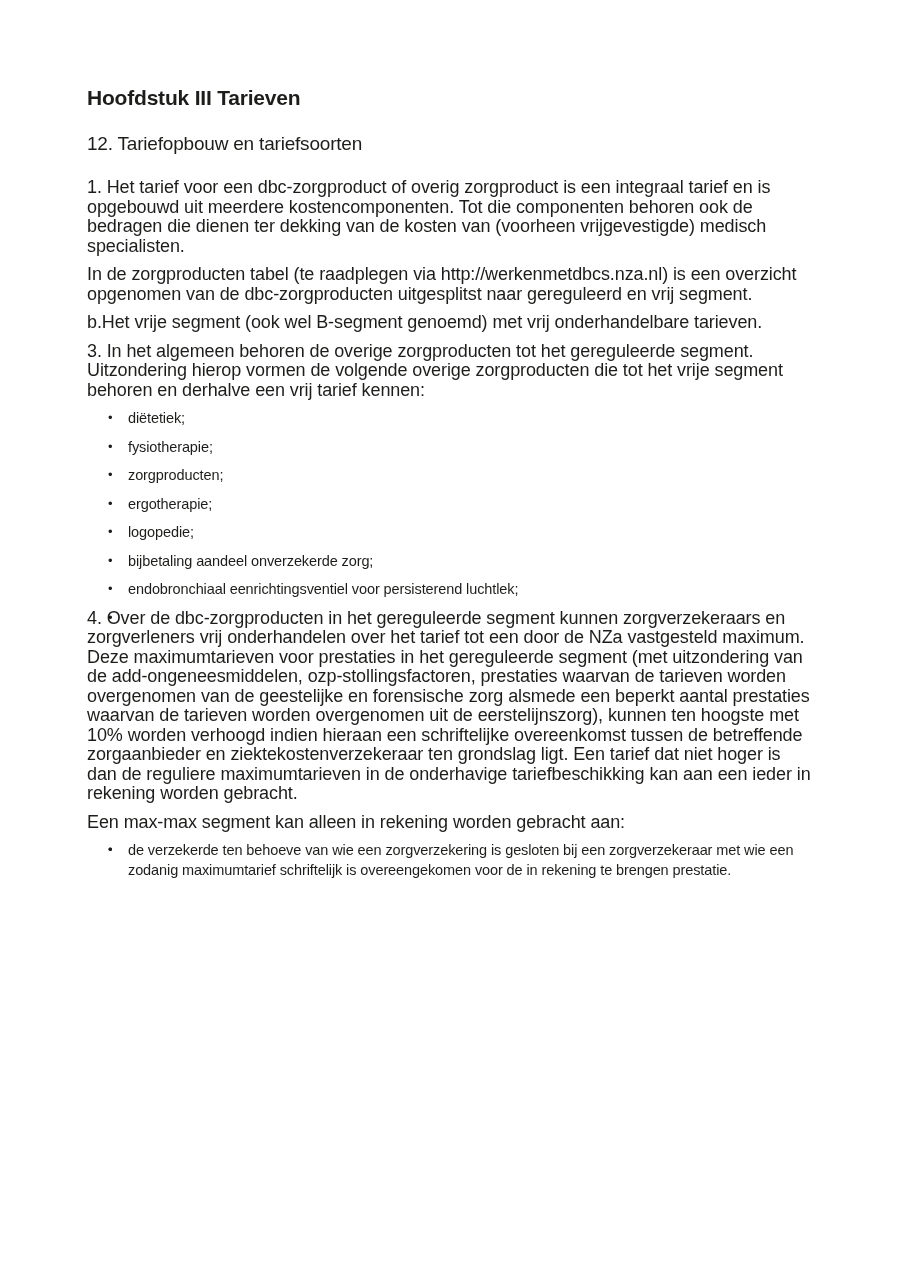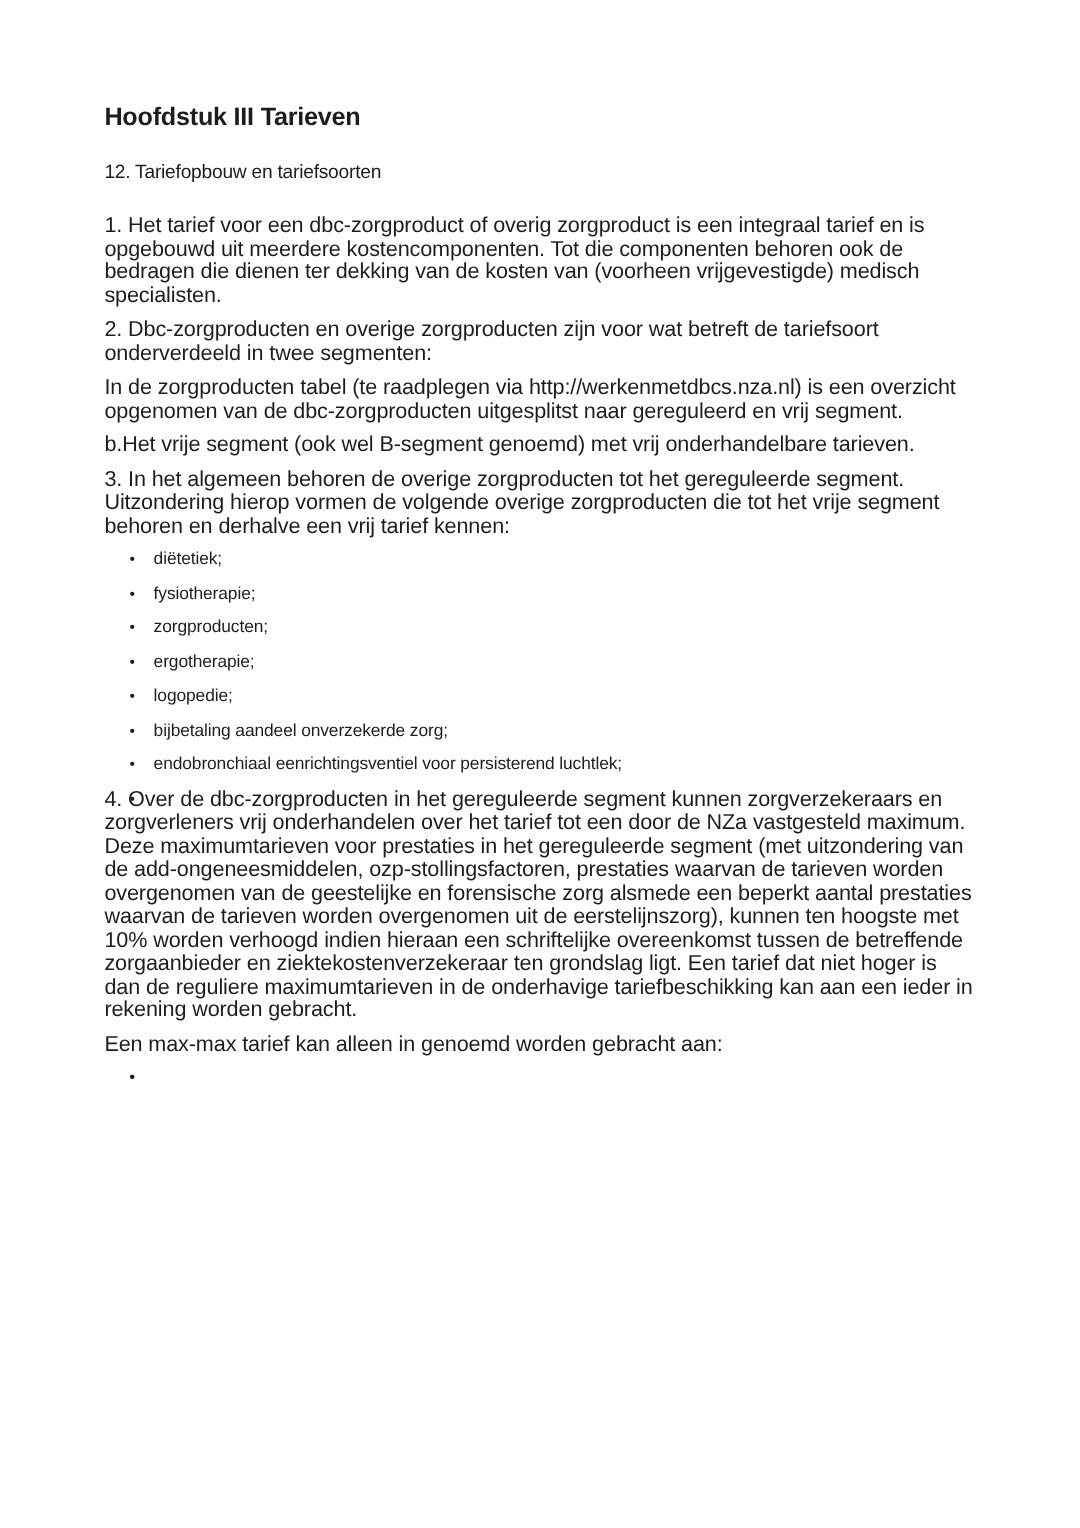--- a/index.html
+++ b/index.html
@@ -20,21 +20,21 @@
     top: 85px;
   }
   h1.chapter {
     font-size: 21px;
     font-weight: 700;
     line-height: 25px;
     margin: 0 0 20px 0;
     letter-spacing: -0.2px;
   }
   h2.section {
-    font-size: 16px;
+    font-size: 19px;
     font-weight: 400;
     line-height: 28px;
     margin: 16px 0 20px 0;
     letter-spacing: -0.2px;
   }
   p.body {
     font-size: 18px;
     line-height: 19.5px;
     margin: 0 0 9px 0;
     letter-spacing: -0.1px;
@@ -78,21 +78,20 @@
 
 <div class="page">
   <div class="content">
 
     <h1 class="chapter">Hoofdstuk III Tarieven</h1>
 
     <h2 class="section">12. Tariefopbouw en tariefsoorten</h2>
 
     <p class="body">1. Het tarief voor een dbc-zorgproduct of overig zorgproduct is een integraal tarief en is opgebouwd uit meerdere kostencomponenten. Tot die componenten behoren ook de bedragen die dienen ter dekking van de kosten van (voorheen vrijgevestigde) medisch specialisten.</p>
 
-    <p class="body sec">2. Dbc-zorgproducten en overige zorgproducten zijn voor wat betreft de tariefsoort onderverdeeld in twee segmenten:</p>
     <p class="body">In de zorgproducten tabel (te raadplegen via http://werkenmetdbcs.nza.nl) is een overzicht opgenomen van de dbc-zorgproducten uitgesplitst naar gereguleerd en vrij segment.</p>
     <p class="body">b.Het vrije segment (ook wel B-segment genoemd) met vrij onderhandelbare tarieven.</p>
 
     <p class="body sec">3. In het algemeen behoren de overige zorgproducten tot het gereguleerde segment. Uitzondering hierop vormen de volgende overige zorgproducten die tot het vrije segment behoren en derhalve een vrij tarief kennen:</p>
 
     <ul class="doc-list">
       <li>
         <span class="bullet">•</span>
         <span>diëtetiek;</span>
       </li>
@@ -120,28 +119,29 @@
         <span class="bullet">•</span>
         <span>endobronchiaal eenrichtingsventiel voor persisterend luchtlek;</span>
       </li>
       <li>
         <span class="bullet">•</span>
       </li>
     </ul>
 
     <p class="body sec-xl">4. Over de dbc-zorgproducten in het gereguleerde segment kunnen zorgverzekeraars en zorgverleners vrij onderhandelen over het tarief tot een door de NZa vastgesteld maximum. Deze maximumtarieven voor prestaties in het gereguleerde segment (met uitzondering van de add-ongeneesmiddelen, ozp-stollingsfactoren, prestaties waarvan de tarieven worden overgenomen van de geestelijke en forensische zorg alsmede een beperkt aantal prestaties waarvan de tarieven worden overgenomen uit de eerstelijnszorg), kunnen ten hoogste met 10% worden verhoogd indien hieraan een schriftelijke overeenkomst tussen de betreffende zorgaanbieder en ziektekostenverzekeraar ten grondslag ligt. Een tarief dat niet hoger is dan de reguliere maximumtarieven in de onderhavige tariefbeschikking kan aan een ieder in rekening worden gebracht.</p>
 
-    <p class="body">Een max-max tarief kan alleen in genoemd worden gebracht aan:</p>
+    <p class="body">Een max-max segment kan alleen in rekening worden gebracht aan:</p>
 
     <ul class="doc-list">
       <li>
         <span class="bullet">•</span>
       </li>
       <li>
         <span class="bullet">•</span>
+        <span>de verzekerde ten behoeve van wie een zorgverzekering is gesloten bij een zorgverzekeraar met wie een zodanig maximumtarief schriftelijk is overeengekomen voor de in rekening te brengen prestatie.</span>
       </li>
     </ul>
 
   </div>
 
   <div class="footer">
     <span>Pagina 22 van 30</span>
     <span>Beleidsregel prestaties en tarieven medisch-specialistische zorg - BR/REG-18154</span>
   </div>
 </div>

